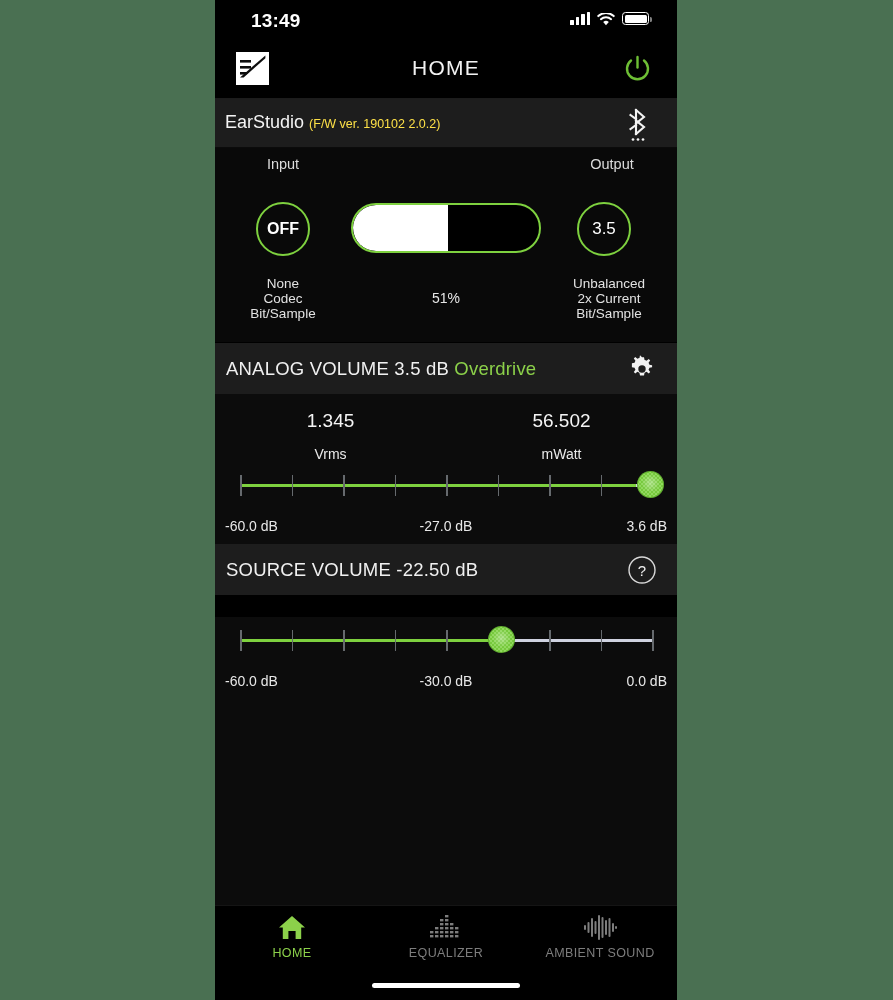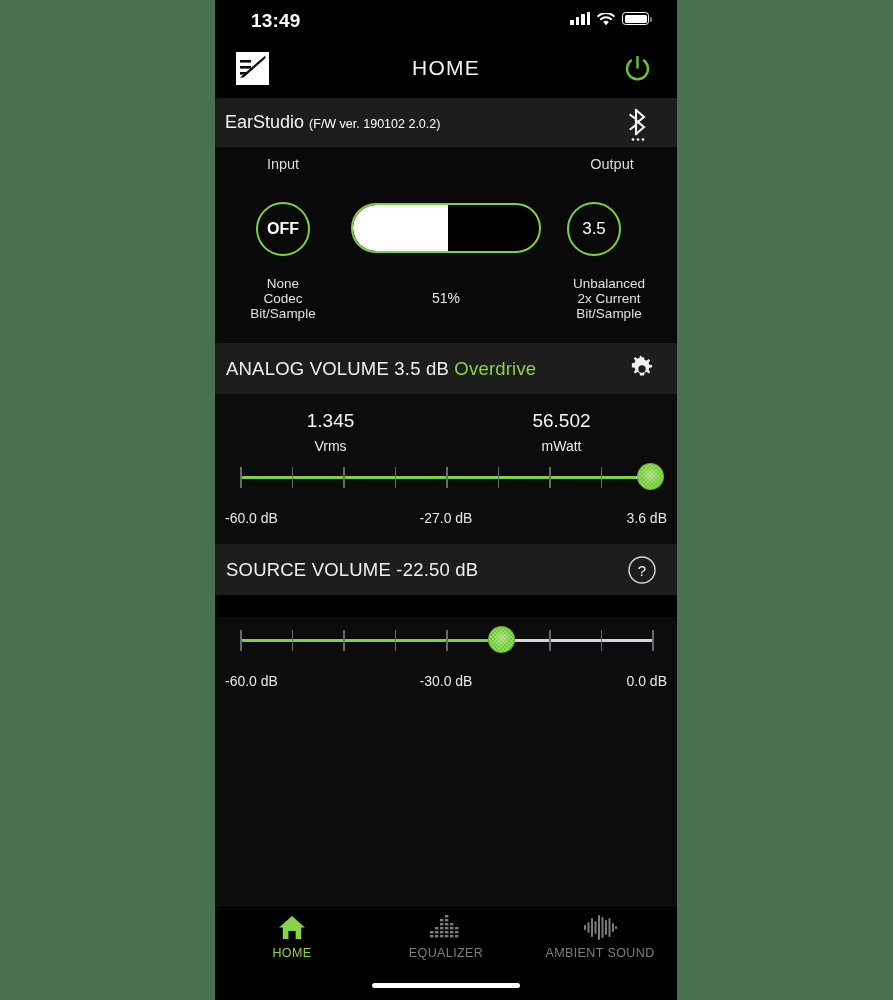--- a/index.html
+++ b/index.html
@@ -90,21 +90,21 @@
     height: 49px;
     background: #1d1d1d;
     position: relative;
     border-bottom: 1px solid #0b0b0b;
   }
   .device-row .dev-name {
     position: absolute; left: 10px; top: 13px;
     color: #f4f4f4; font-size: 18px;
   }
   .device-row .dev-fw {
-    color: #ffffff; font-size: 12.5px; text-align: right;
+    color: #fde047; font-size: 12.5px; text-align: right;
   }
   .bt-btn {
     position: absolute; right: 17px; top: 6px;
     width: 38px; height: 40px;
     cursor: pointer;
   }
 
   
   .io-panel {
     height: 195px;
@@ -123,21 +123,21 @@
   .io-circle {
     position: absolute; top: 54px;
     width: 54px; height: 54px;
     border: 2px solid #7ed13f;
     border-radius: 50%;
     display: flex; align-items: center; justify-content: center;
     color: #ffffff; font-size: 17px;
     cursor: pointer;
   }
   .io-circle.in  { left: 41px; font-weight: bold; font-size: 16px; }
-  .io-circle.out { right: 56px; text-align: right; }
+  .io-circle.out { right: 46px; text-align: right; }
 
   .io-sub {
     position: absolute; top: 129px;
     width: 140px; text-align: center;
     color: #e2e2e2; font-size: 13.5px; line-height: 14.8px;
   }
   .io-sub.in  { left: -2px; }
   .io-sub.out { right: -2px; }
 
   .vol-pill {
@@ -185,21 +185,21 @@
   .panel {
     background: #0c0c0c;
     position: relative;
   }
   .readouts {
     display: flex;
     padding: 16px 0 0 0;
   }
   .readout { flex: 1; text-align: center; }
   .readout .rv { color: #f5f5f5; font-size: 19px; }
-  .readout .ru { color: #eaeaea; font-size: 14px; margin-top: 6px; }
+  .readout .ru { color: #eaeaea; font-size: 14px; margin-top: 14px; }
 
   
   .slider-wrap { position: relative; height: 56px; margin: 0 10px; }
   .track {
     position: absolute; left: 15px; right: 15px; top: 22px;
     height: 2.5px;
     background: #cfd2e0;
   }
   .track .tfill { position: absolute; left: 0; top: 0; bottom: 0; background: #7ed13f; }
   .ticks { position: absolute; left: 15px; right: 15px; top: 13px; height: 21px; }

